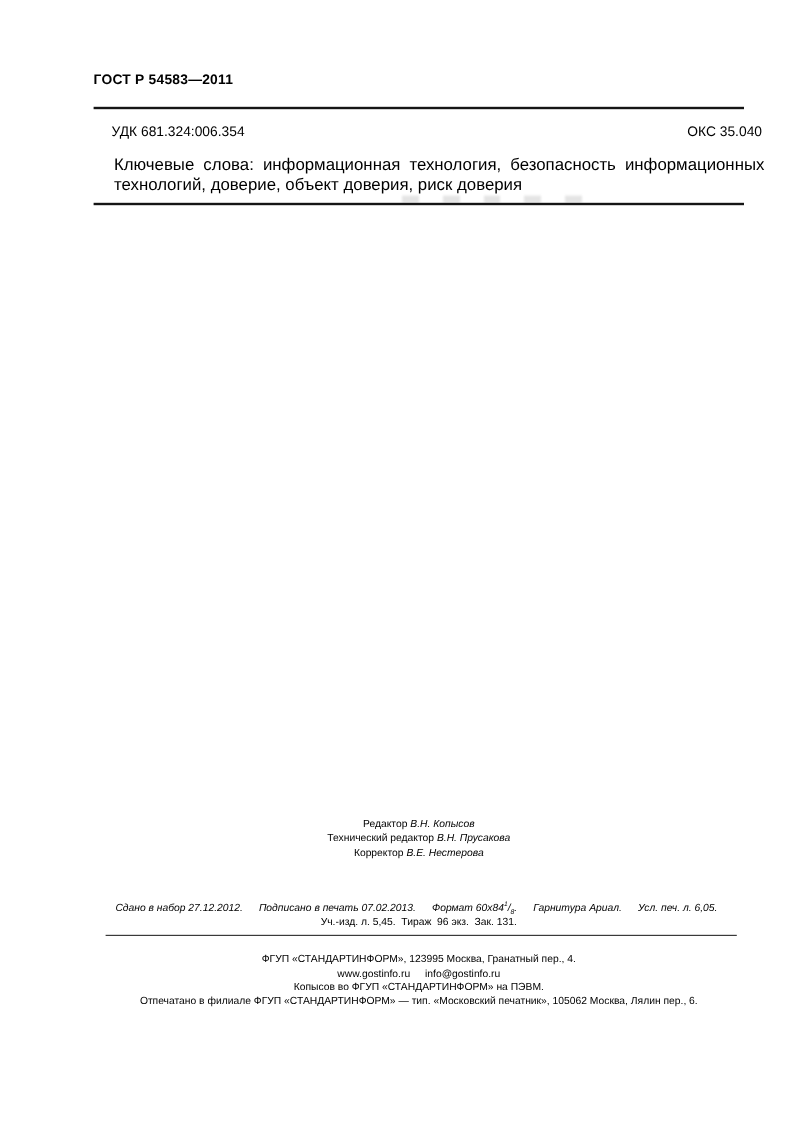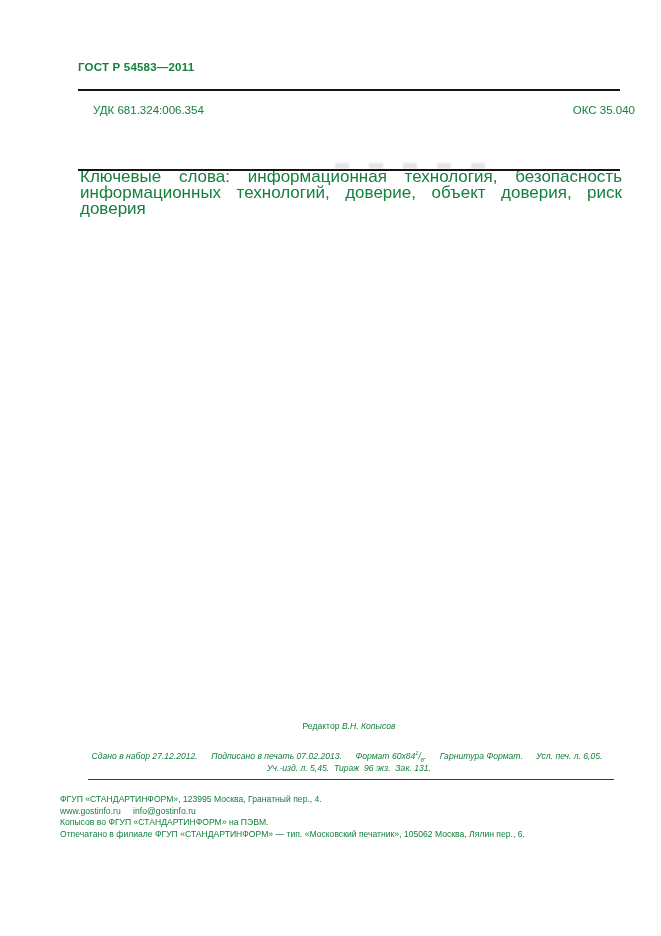--- a/index.html
+++ b/index.html
@@ -6,21 +6,21 @@
     margin: 0;
     padding: 0;
     background: #ffffff;
   }
   .page {
     position: relative;
     width: 661px;
     height: 936px;
     background: #ffffff;
     font-family: "Liberation Sans", "DejaVu Sans", sans-serif;
-    color: #15803d;
+    color: #000000;
     overflow: hidden;
   }
   .doc-number {
     position: absolute;
     top: 61px;
     left: 78px;
     font-size: 11.5px;
     font-weight: bold;
     letter-spacing: 0.2px;
   }
@@ -45,41 +45,40 @@
     top: 104px;
     left: 93px;
     width: 542px;
     display: flex;
     justify-content: space-between;
     font-size: 11.5px;
   }
   .keywords {
     position: absolute;
     top: 129px;
-    left: 80px;
+    left: 95px;
     width: 542px;
-    font-size: 17px;
+    font-size: 14px;
     line-height: 16px;
     text-align: justify;
-    margin-top: 40px;
   }
   .scan-artifact {
     position: absolute;
     top: 163px;
     left: 335px;
     width: 160px;
     height: 6px;
     background: repeating-linear-gradient(90deg,
       rgba(160,160,160,0.28) 0 14px,
       rgba(255,255,255,0) 14px 34px);
     filter: blur(1px);
   }
   .credits {
     position: absolute;
-    top: 720px;
+    top: 680px;
     left: 78px;
     width: 542px;
     text-align: center;
     font-size: 8.6px;
     line-height: 12.2px;
   }
   .credit-name {
     font-style: italic;
   }
   .imprint {
@@ -105,35 +104,34 @@
     vertical-align: super;
     line-height: 0;
   }
   .frac-sub {
     font-size: 5.6px;
     vertical-align: sub;
     line-height: 0;
   }
   .pre {
     white-space: pre-wrap;
-    font-style: italic;
   }
   .rule-bottom {
     top: 779px;
     left: 88px;
     width: 526px;
     height: 1px;
     background: #3a3a3a;
   }
   .publisher {
     position: absolute;
     top: 794px;
     left: 60px;
     width: 578px;
-    text-align: left;
+    text-align: center;
     font-size: 8.6px;
     line-height: 11.6px;
   }
   .publisher .website {
     display: inline-block;
     margin-right: 10px;
   }
 </style>
 </head>
 <body>
@@ -153,28 +151,36 @@
 
   <div class="scan-artifact"></div>
 
   <div class="rule rule-top2"></div>
 
   <div class="credits">
     <div>
       <span>Редактор</span>
       <span class="credit-name">В.Н. Копысов</span>
     </div>
+    <div>
+      <span>Технический редактор</span>
+      <span class="credit-name">В.Н. Прусакова</span>
+    </div>
+    <div>
+      <span>Корректор</span>
+      <span class="credit-name">В.Е. Нестерова</span>
+    </div>
   </div>
 
   <div class="imprint">
     <div>
       <span class="imprint-seg">Сдано в набор 27.12.2012.</span>
       <span class="imprint-seg">Подписано в печать 07.02.2013.</span>
       <span class="imprint-seg"><span>Формат 60х84</span><span class="frac-sup">1</span><span>/</span><span class="frac-sub">8</span><span>.</span></span>
-      <span class="imprint-seg">Гарнитура Формат.</span>
+      <span class="imprint-seg">Гарнитура Ариал.</span>
       <span class="imprint-seg">Усл. печ. л. 6,05.</span>
     </div>
     <div class="pre">Уч.-изд. л. 5,45.  Тираж  96 экз.  Зак. 131.</div>
   </div>
 
   <div class="rule rule-bottom"></div>
 
   <div class="publisher">
     <div>ФГУП «СТАНДАРТИНФОРМ», 123995 Москва, Гранатный пер., 4.</div>
     <div>

